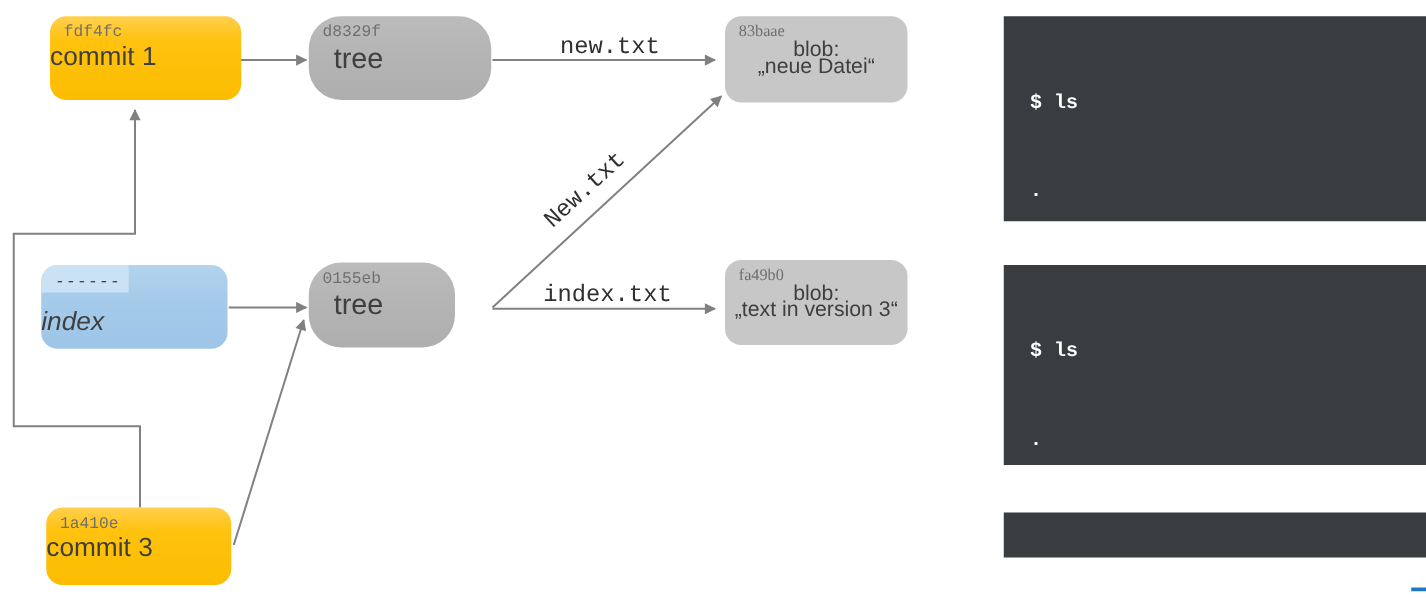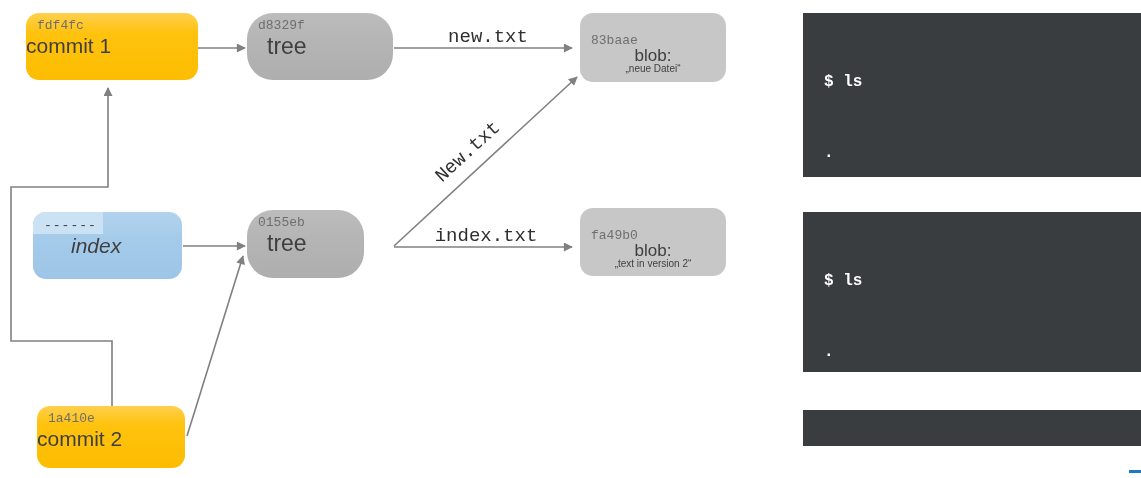--- a/index.html
+++ b/index.html
@@ -18,28 +18,28 @@
 
   .node{position:absolute;border-radius:13px;box-sizing:border-box;}
   .node .hash{font:13px "Liberation Mono",monospace;color:var(--hash-text);
               padding:5px 0 0 11px;line-height:15px;}
   .node .label{font-size:21px;color:var(--node-text);
                line-height:24px;margin-top:1px;}
   .commit{background:linear-gradient(180deg,#ffd04e 0%,#ffc20e 30%,#fcbd00 100%);}
   .tree{background:linear-gradient(180deg,#bcbcbc 0%,#b5b5b5 40%,#aeaeae 100%);border-radius:26px;}
   .tree .label{font-size:23px;padding-left:20px;}
   .blob{background:var(--blob-bg);}
-  .blob .hash{padding-top:20px;}
+  .blob .hash{padding-top:4px;font-family:Liberation Serif, serif;}
   .blob .blob-type{font-size:17px;text-align:center;color:var(--node-text);line-height:13px;margin-top:1px;}
-  .blob .blob-content{font-size:10px;text-align:center;color:var(--node-text);line-height:14px;}
+  .blob .blob-content{font-size:17px;text-align:center;color:var(--node-text);line-height:14px;}
   .index-node{background:linear-gradient(180deg,#b3d3ee 0%,#a5cbea 40%,#9dc5e7 100%);}
   .index-node .hash{background:var(--index-highlight);display:inline-block;
       border-top-left-radius:13px;padding:6px 6px 1px 11px;min-width:48px;
       color:#3C3C3C;letter-spacing:1px;}
-  .index-node .label{font-style:italic;margin-top:0;padding-left:38px;}
+  .index-node .label{font-style:italic;margin-top:12px;}
 
   .edge-label{position:absolute;font:19px "Liberation Mono",monospace;
       color:var(--edge-label);text-align:center;width:180px;}
   .edge-label.diag{width:120px;transform:rotate(-42.5deg);}
 
   .terminal{position:absolute;left:803px;width:345px;box-sizing:border-box;
       background:var(--terminal-bg);color:var(--terminal-text);
       font:bold 16px "Liberation Mono",monospace;line-height:23.5px;
       padding:11px 6px 0 21px;white-space:pre;}
   #terminal-1{top:13px;height:164px;}
@@ -61,21 +61,21 @@
     </defs>
     <path d="M183,48 L245,48" marker-end="url(#arrow)"></path>
     <path d="M394,48 L572,48" marker-end="url(#arrow)"></path>
     <path d="M183,246 L245,246" marker-end="url(#arrow)"></path>
     <path d="M394,247 L572,247" marker-end="url(#arrow)"></path>
     <path d="M394,246 L577,77" marker-end="url(#arrow)"></path>
     <path d="M187,436 L243,256" marker-end="url(#arrow)"></path>
     <polyline points="112,406 112,341 11,341 11,187 108,187 108,88" marker-end="url(#arrow)"></polyline>
   </svg>
 
-  <div class="node commit" style="left:26px;top:13px;width:172px;height:67px">
+  <div class="node commit" style="left:40px;top:13px;width:153px;height:67px">
     <div class="hash">fdf4fc</div>
     <div class="label">commit 1</div>
   </div>
 
   <div class="node tree" style="left:247px;top:13px;width:146px;height:67px">
     <div class="hash">d8329f</div>
     <div class="label">tree</div>
   </div>
 
   <div class="node blob" style="left:580px;top:13px;width:146px;height:69px">
@@ -90,26 +90,26 @@
   </div>
 
   <div class="node tree" style="left:247px;top:210px;width:117px;height:68px">
     <div class="hash">0155eb</div>
     <div class="label">tree</div>
   </div>
 
   <div class="node blob" style="left:580px;top:208px;width:146px;height:68px">
     <div class="hash">fa49b0</div>
     <div class="blob-type">blob:</div>
-    <div class="blob-content">„text in version 2“</div>
+    <div class="blob-content">„text in version 3“</div>
   </div>
 
   <div class="node commit" style="left:37px;top:406px;width:148px;height:62px">
     <div class="hash">1a410e</div>
-    <div class="label">commit 2</div>
+    <div class="label">commit 3</div>
   </div>
 
   <div class="edge-label" style="left:398px;top:26px">new.txt</div>
   <div class="edge-label" style="left:396px;top:225px">index.txt</div>
   <div class="edge-label diag" style="left:408px;top:141px">New.txt</div>
 
   <div class="terminal" id="terminal-1">
     <div>$ ls</div>
     <div>.</div>
     <div>..</div>

